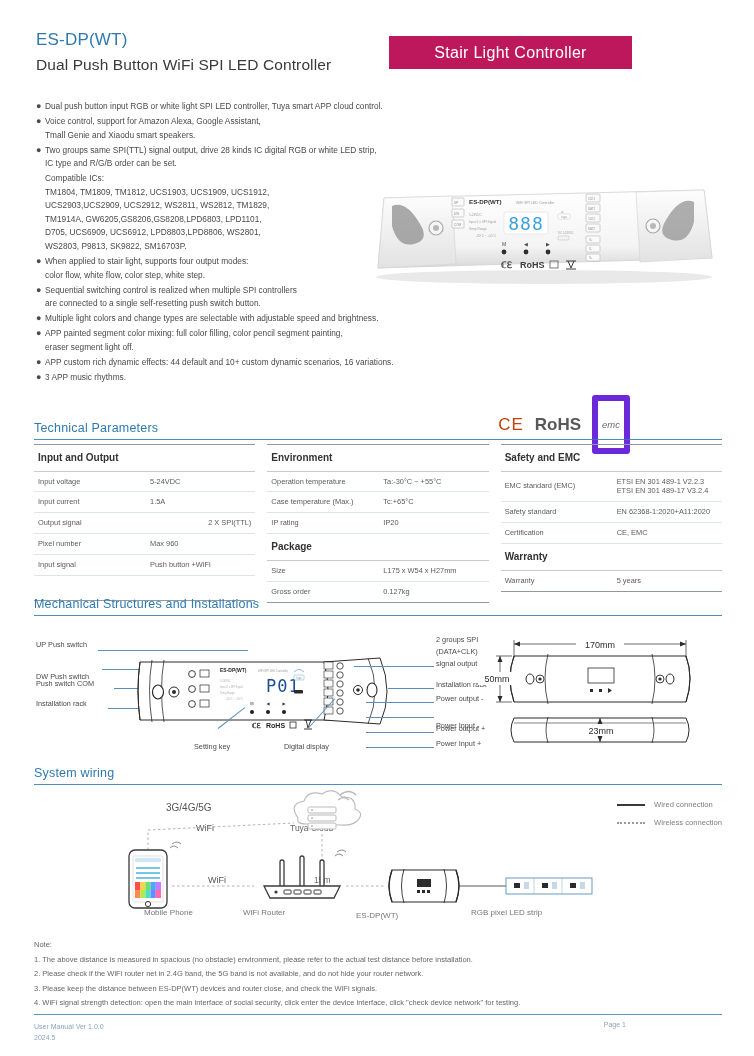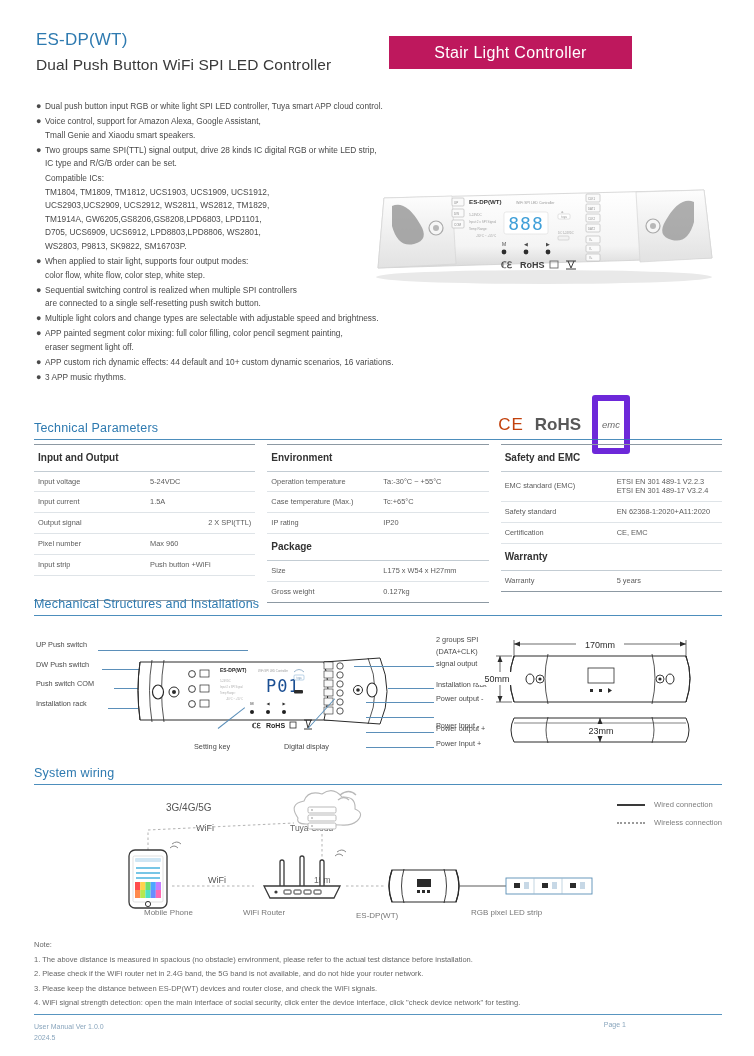--- a/index.html
+++ b/index.html
@@ -265,21 +265,21 @@
             </tr>
             <tr>
               <td class="k">Output signal</td>
               <td style="white-space: pre-line; text-align: right;">2 X SPI(TTL)</td>
             </tr>
             <tr>
               <td class="k">Pixel number</td>
               <td style="white-space: pre-line;">Max 960</td>
             </tr>
             <tr>
-              <td class="k">Input strip</td>
+              <td class="k">Input signal</td>
               <td style="white-space: pre-line;">Push button +WiFi</td>
             </tr>
             <tr class="blank last">
               <td class="k"></td>
               <td style="white-space: pre-line;"></td>
             </tr>
           </tbody>
         </table>
     </div>
     <div class="tcol">
@@ -303,21 +303,21 @@
             </tr>
             <tr class="head">
               <td class="k">Package</td>
               <td style="white-space: pre-line;"></td>
             </tr>
             <tr>
               <td class="k">Size</td>
               <td style="white-space: pre-line;">L175 x W54 x H27mm</td>
             </tr>
             <tr class=" last">
-              <td class="k">Gross weight</td>
+              <td class="k">Gross order</td>
               <td style="white-space: pre-line;">0.127kg</td>
             </tr>
           </tbody>
         </table>
     </div>
     <div class="tcol">
       <table class="pt">
           <tbody>
             <tr class="head top">
               <td class="k">Safety and EMC</td>
@@ -350,21 +350,21 @@
   </div>
 
   <div class="sect" style="left:34px;top:597px;width:688px;">
     <div class="sect-t">Mechanical Structures and Installations</div>
     <div class="sect-rule"></div>
   </div>
 
   <div class="mech">
 
     <div class="lbl" style="left:0px;top:0px;">UP Push switch</div>
-    <div class="lbl" style="left:0px;top:20px;">DW Push switch</div>
+    <div class="lbl" style="left:0px;top:32px;">DW Push switch</div>
     <div class="lbl" style="left:0px;top:39px;">Push switch COM</div>
     <div class="lbl" style="left:0px;top:59px;">Installation rack</div>
     <div class="lead" style="left:62px;top:10px;width:150px;"></div>
     <div class="lead" style="left:66px;top:29px;width:146px;"></div>
     <div class="lead" style="left:78px;top:48px;width:134px;"></div>
     <div class="lead" style="left:72px;top:68px;width:30px;"></div>
 
     <svg style="position:absolute;left:98px;top:8px;" width="230" height="86" viewBox="0 0 230 86">
 
       <path d="M6,14 q-4,28 0,58 L200,72 q8,-28 0,-58 Z" fill="#ffffff" stroke="#2b2b2b" stroke-width="1"></path>

